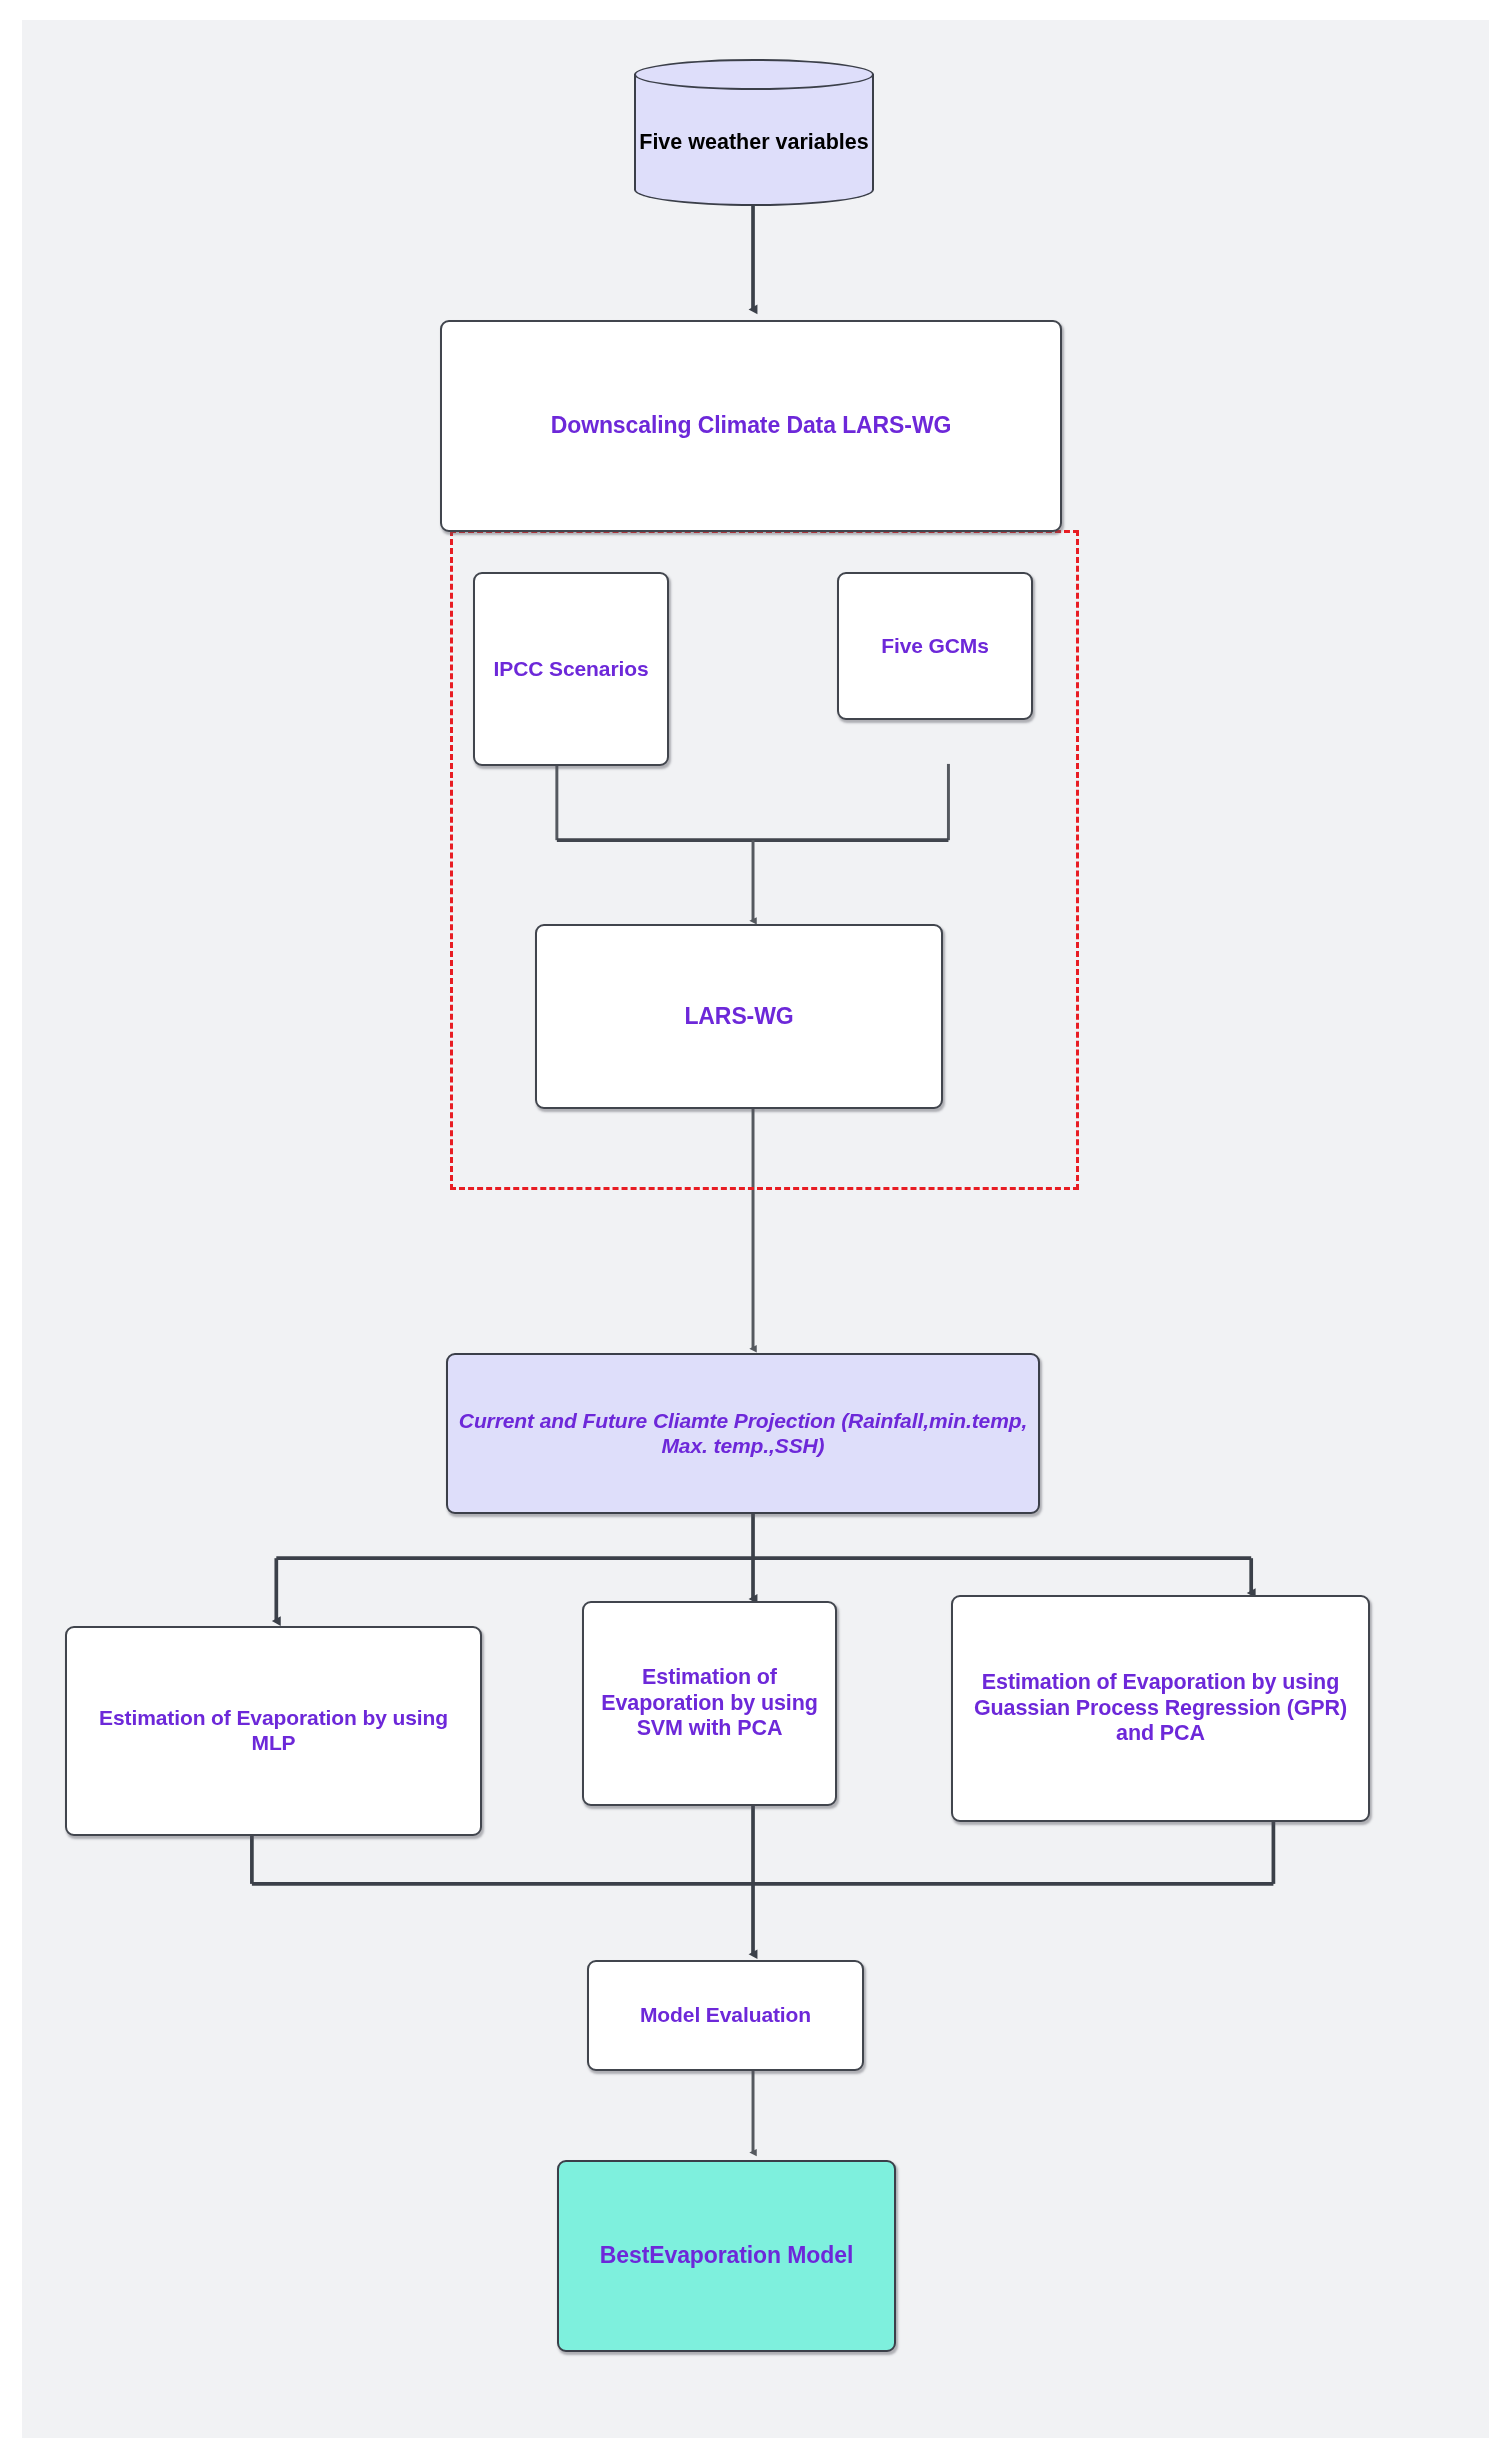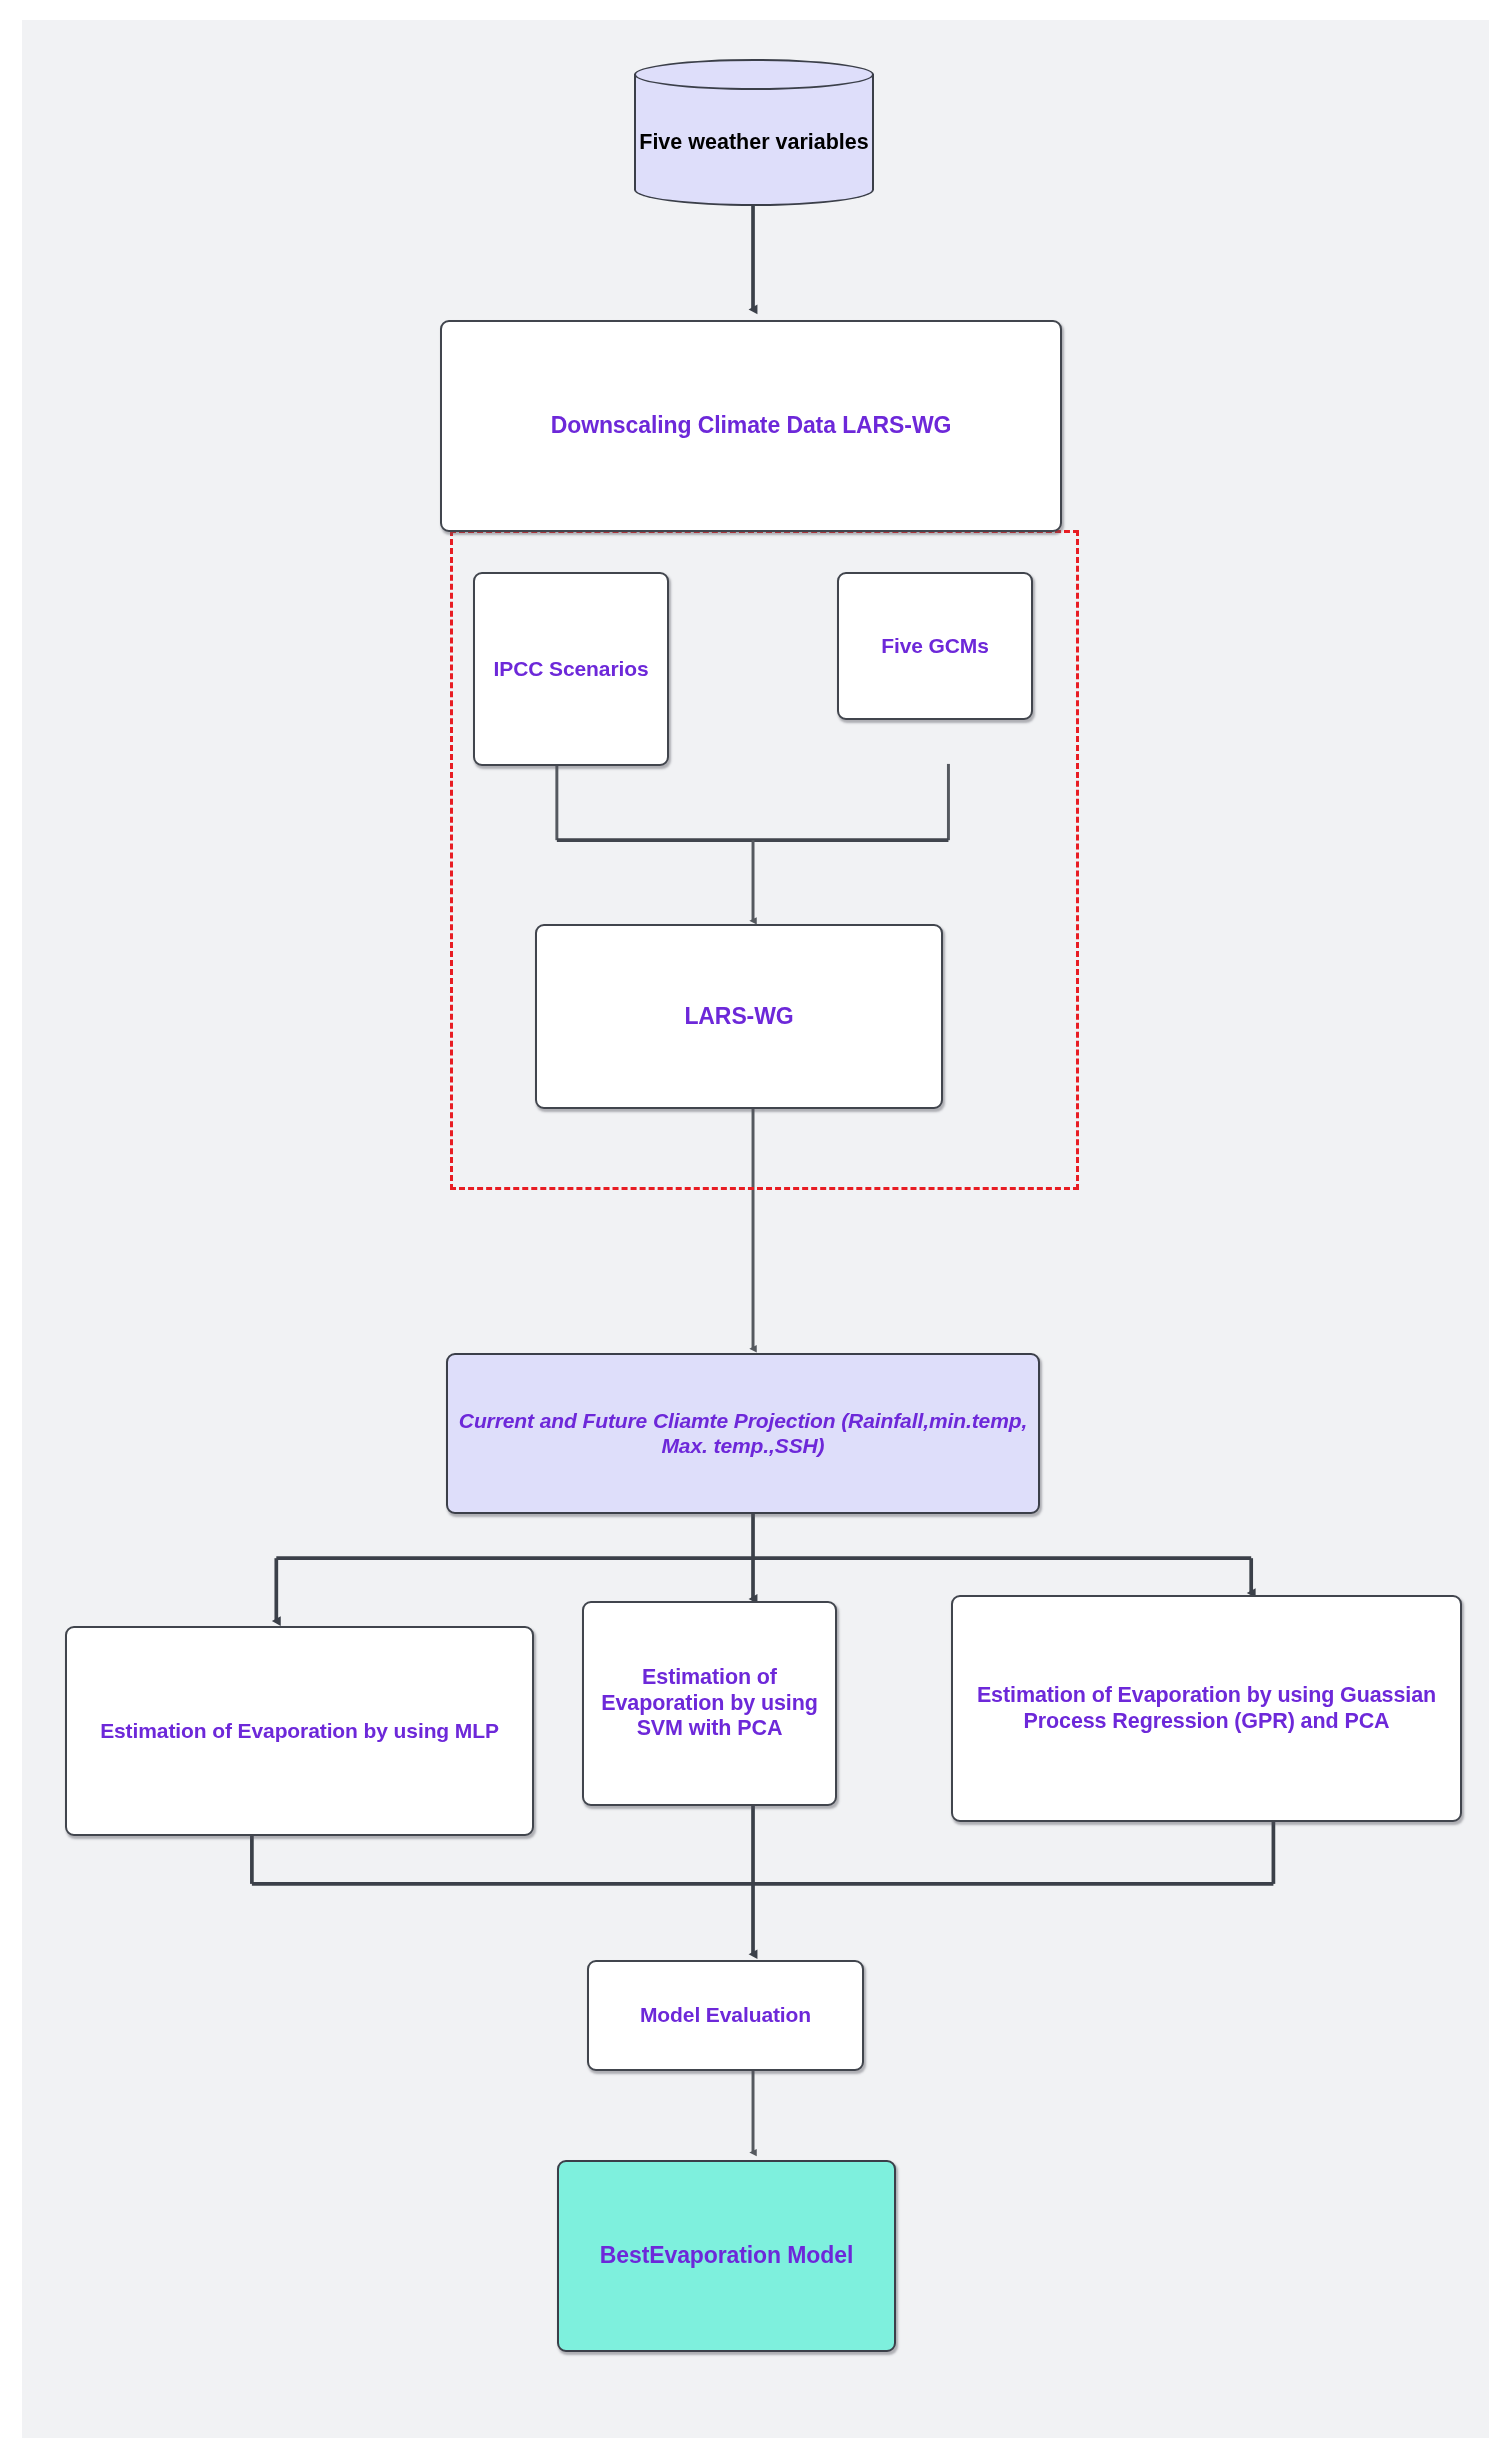--- a/index.html
+++ b/index.html
@@ -195,29 +195,29 @@
   </div>
 
   <div class="node box t31 pad" style="left:535px; top:924px; width:408px; height:185px;">
     <span>LARS-WG</span>
   </div>
 
   <div class="node box lav t30 pad" style="left:446px; top:1353px; width:594px; height:161px;font-style:italic;">
     <span>Current and Future Cliamte Projection (Rainfall,min.temp, Max. temp.,SSH)</span>
   </div>
 
-  <div class="node box t30 pad" style="left:65px; top:1626px; width:469px; height:210px;">
+  <div class="node box t30 pad" style="left:65px; top:1626px; width:417px; height:210px;">
     <span>Estimation of Evaporation by using MLP</span>
   </div>
 
   <div class="node box t29 pad" style="left:582px; top:1601px; width:255px; height:205px;">
     <span>Estimation of Evaporation by using SVM with PCA</span>
   </div>
 
-  <div class="node box t29 pad" style="left:951px; top:1595px; width:511px; height:227px;">
+  <div class="node box t29 pad" style="left:951px; top:1595px; width:419px; height:227px;">
     <span>Estimation of Evaporation by using  Guassian Process Regression (GPR) and PCA</span>
   </div>
 
   <div class="node box t30 pad" style="left:587px; top:1960px; width:277px; height:111px;">
     <span>Model Evaluation</span>
   </div>
 
   <div class="node box teal t31 pad" style="left:557px; top:2160px; width:339px; height:192px;">
     <span>BestEvaporation Model</span>
   </div>

